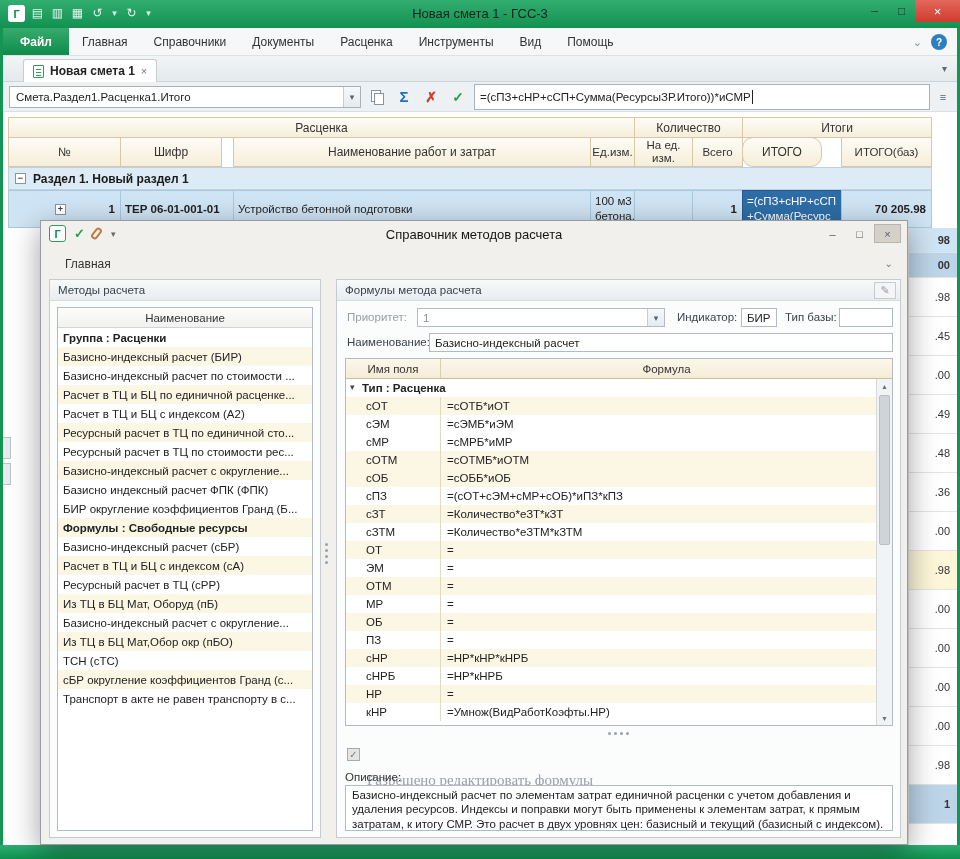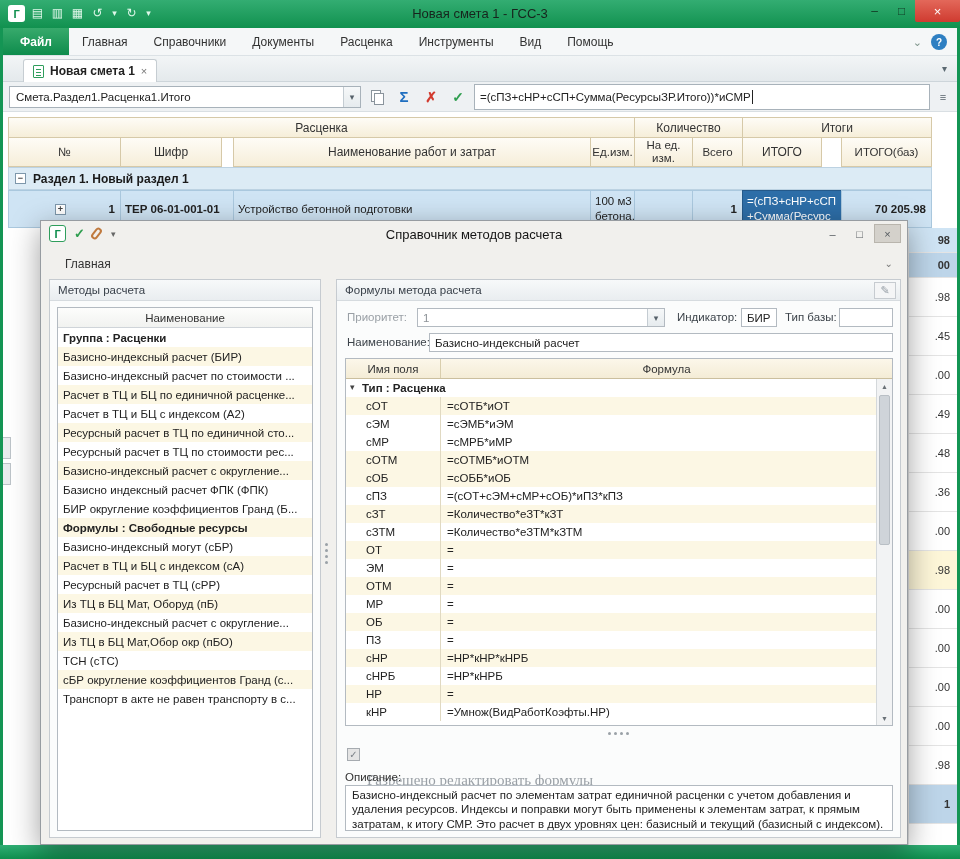--- a/index.html
+++ b/index.html
@@ -261,21 +261,21 @@
   <div class="cell" style="left:8px;   top:117px; width:627px; height:21px;">Расценка</div>
   <div class="cell" style="left:634px; top:117px; width:109px; height:21px;">Количество</div>
   <div class="cell" style="left:742px; top:117px; width:190px; height:21px;">Итоги</div>
 
   <div class="cell" style="left:8px;   top:137px; width:113px; height:30px;">№</div>
   <div class="cell" style="left:120px; top:137px; width:102px; height:30px;">Шифр</div>
   <div class="cell" style="left:233px; top:137px; width:358px; height:30px;">Наименование работ и затрат</div>
   <div class="cell small" style="left:590px; top:137px; width:45px; height:30px;">Ед.изм.</div>
   <div class="cell small" style="left:634px; top:137px; width:59px; height:30px; padding:0 4px;">На ед. изм.</div>
   <div class="cell small" style="left:692px; top:137px; width:51px; height:30px;">Всего</div>
-  <div class="cell" style="left:742px; top:137px; width:80px; height:30px;">ИТОГО</div>
+  <div class="cell" style="left:742px; top:137px; width:80px; height:30px;border-radius:11px;">ИТОГО</div>
   <div class="cell small" style="left:841px; top:137px; width:91px; height:30px;">ИТОГО(баз)</div>
 
   <div class="srow">
     <span class="collapse-box">−</span>
     <span>Раздел 1. Новый раздел 1</span>
   </div>
 
   <div class="dcell r b" style="left:8px; width:113px;">
     <span class="expand-box">+</span>
     <span>1</span>
@@ -395,21 +395,21 @@
             <div class="lrow">
               <span>Базисно индексный расчет ФПК (ФПК)</span>
             </div>
             <div class="lrow">
               <span>БИР округление коэффициентов Гранд (Б...</span>
             </div>
             <div class="lrow alt group">
               <span>Формулы : Свободные ресурсы</span>
             </div>
             <div class="lrow">
-              <span>Базисно-индексный могут (сБР)</span>
+              <span>Базисно-индексный расчет (сБР)</span>
             </div>
             <div class="lrow alt">
               <span>Расчет в ТЦ и БЦ с индексом (сА)</span>
             </div>
             <div class="lrow">
               <span>Ресурсный расчет в ТЦ (сРР)</span>
             </div>
             <div class="lrow alt">
               <span>Из ТЦ в БЦ Мат, Оборуд (пБ)</span>
             </div>

